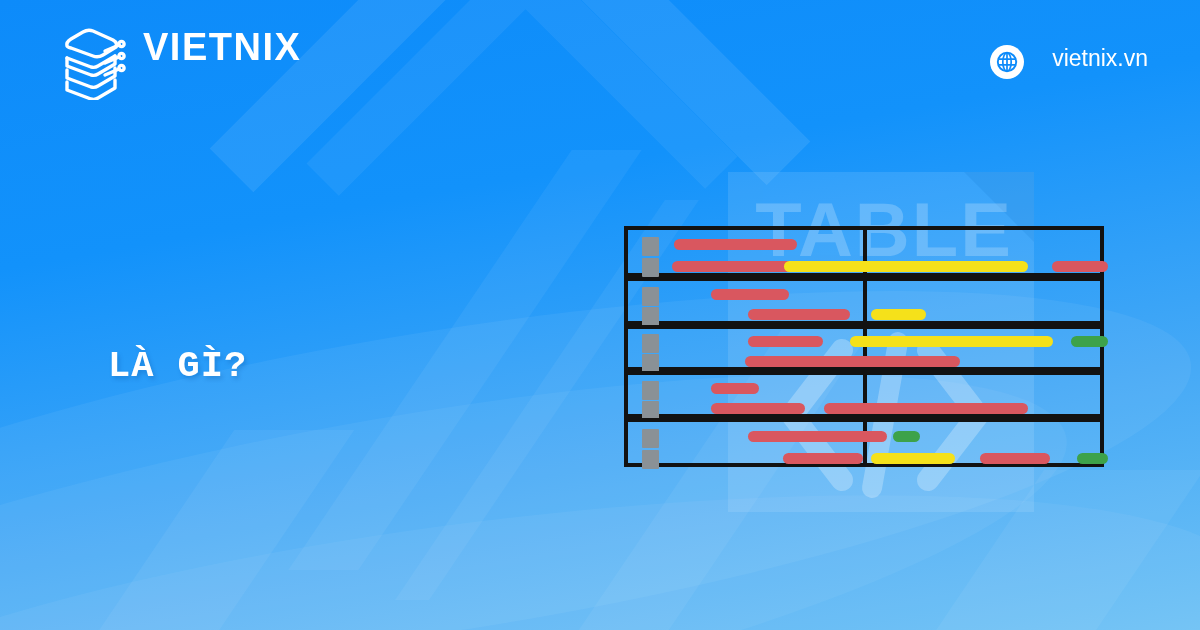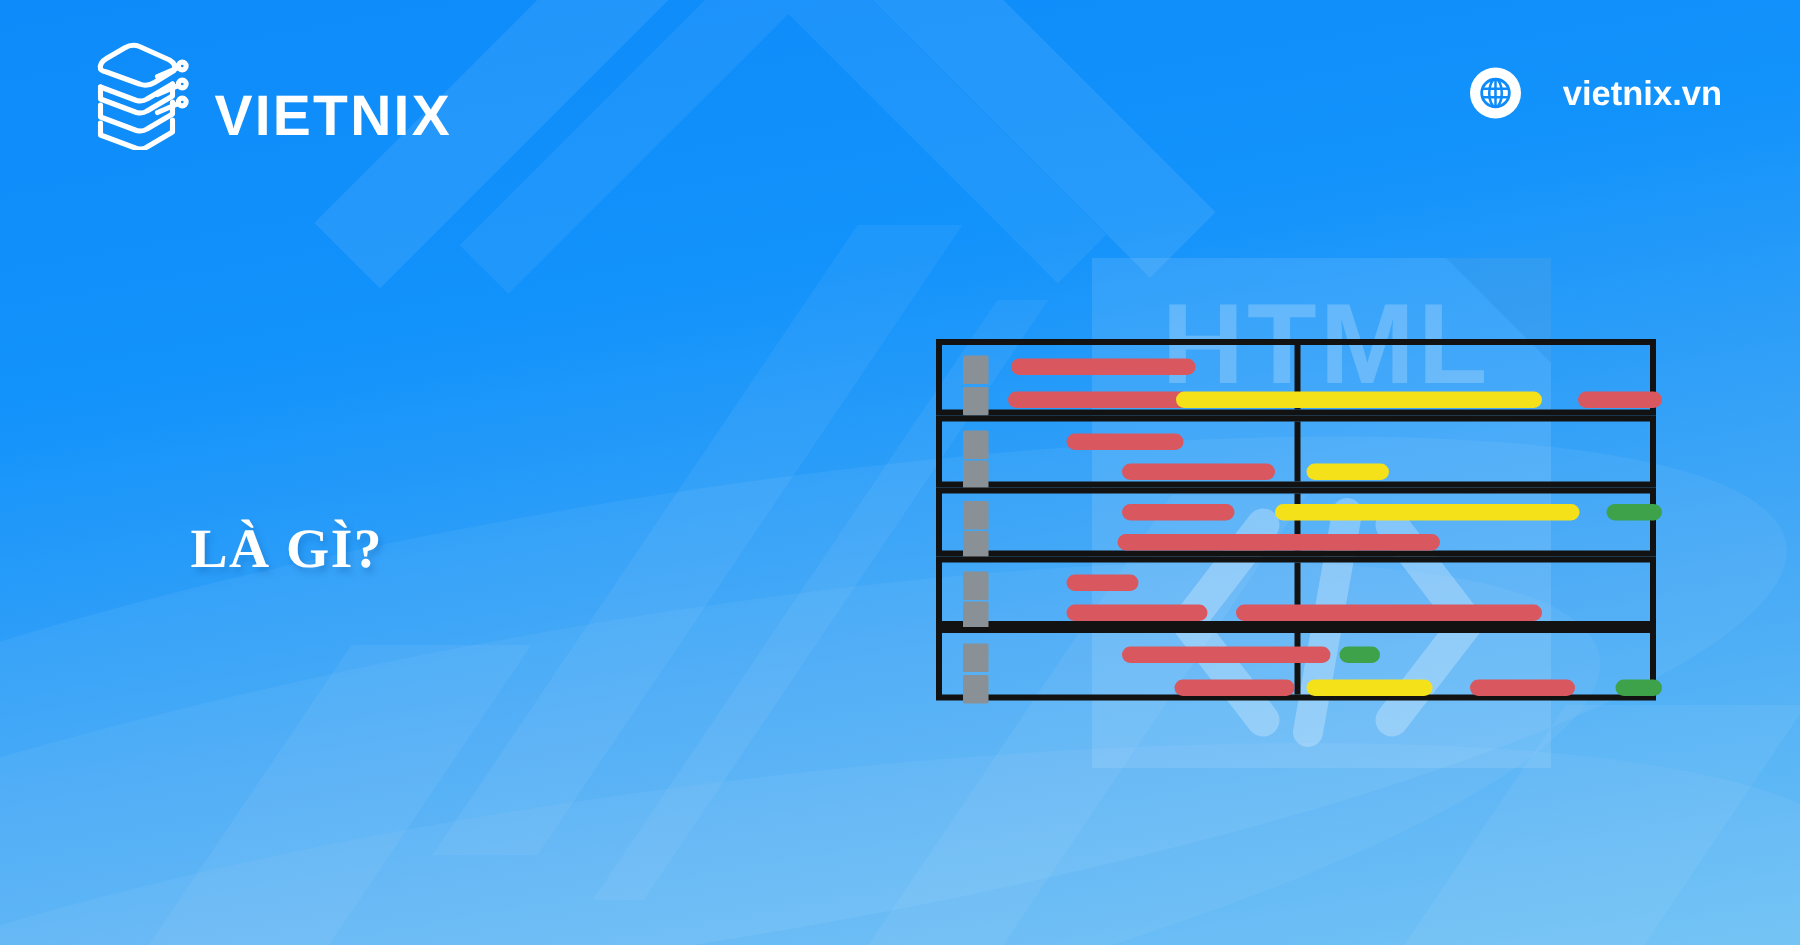--- a/index.html
+++ b/index.html
@@ -86,33 +86,33 @@
     position: absolute;
     left: 770px; top: 330px;
     width: 230px; height: 170px;
     color: rgba(255,255,255,0.26);
   }
 
   
   .logo-block {
     position: absolute;
     left: 57px; top: 26px;
-    display: flex; align-items: flex-end; gap: 14px;
+    display: flex; align-items: flex-start; gap: 14px;
   }
   .logo-mark { width: 72px; height: 74px; }
   .logo-word {
     font-size: 38px; font-weight: bold;
     color: #ffffff; letter-spacing: 1.5px;
     font-family: "Liberation Sans", sans-serif;
   }
 
   .site-block {
     position: absolute;
     right: 52px; top: 45px;
-    display: flex; align-items: center; gap: 28px; font-weight: bold;
+    display: flex; gap: 28px;
   }
   .globe-wrap {
     width: 34px; height: 34px; border-radius: 50%;
     background: #ffffff;
     display: flex; align-items: center; justify-content: center;
   }
   .site-url {
     font-size: 23px; color: #ffffff;
     font-family: "Liberation Sans", sans-serif;
   }
@@ -127,25 +127,25 @@
   }
   .title-badge .title-text {
     font-size: 53px; font-weight: bold;
     color: #ffffff; letter-spacing: 1.2px;
     line-height: 1;
     white-space: nowrap;
     font-family: "Liberation Sans", sans-serif;
   }
   .subtitle {
     position: absolute;
-    left: 127px; top: 345px;
+    left: 108px; top: 345px;
     font-size: 37px; font-weight: bold;
     color: #ffffff; letter-spacing: 1px;
     text-shadow: 2px 3px 4px rgba(0,60,130,0.22);
-    font-family: Liberation Serif, serif;
+    font-family: Liberation Mono, monospace;
   }
 
   
   .table-illo {
     position: absolute;
     left: 624px; top: 226px;
     width: 480px; height: 241px;
   }
   .t-row {
     position: absolute;
@@ -188,21 +188,21 @@
     <div class="streak s1"></div>
     <div class="streak s2"></div>
     <div class="streak s3"></div>
     <div class="streak s4"></div>
     <div class="streak s5"></div>
   </div>
 
   <div class="watermark-doc">
     <div class="fold"></div>
   </div>
-  <div class="wm-html-text">HTML</div>
+  <div class="wm-html-text">TABLE</div>
   <div class="wm-code">
     <svg viewBox="0 0 230 170" width="230" height="170" aria-hidden="true">
       <path d="M72 20 L22 85 L72 150" fill="none" stroke="currentColor" stroke-width="22" stroke-linecap="round" stroke-linejoin="round"></path>
       <path d="M158 20 L208 85 L158 150" fill="none" stroke="currentColor" stroke-width="22" stroke-linecap="round" stroke-linejoin="round"></path>
       <path d="M128 12 L102 158" fill="none" stroke="currentColor" stroke-width="20" stroke-linecap="round"></path>
     </svg>
   </div>
 
   <div class="logo-block">
     <span class="logo-mark">

